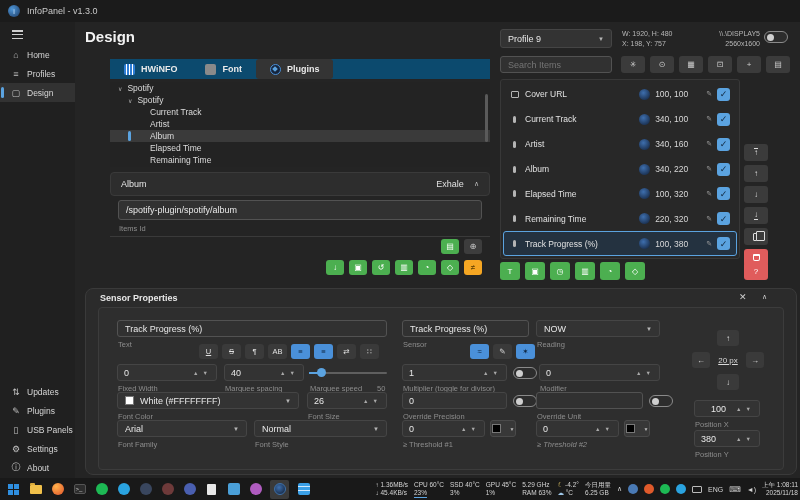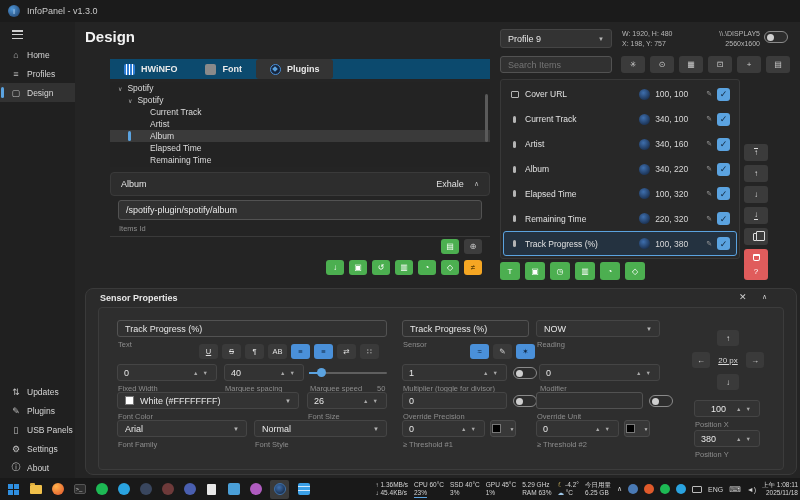--- a/index.html
+++ b/index.html
@@ -549,21 +549,21 @@
       <span class="lbl" style="left:304px; top:132px;">≥ Threshold #1</span>
       <div class="spin" style="left:437px; top:112px; width:83px;">
           <span>0</span>
           <span class="ar">▲</span>
           <span class="ar">▼</span>
         </div>
       <div class="colbtn" style="left:525px; top:112px;">
           <span class="swatch black"></span>
           <span class="dchev">▼</span>
         </div>
-      <span class="lbl" style="left:438px; top:132px;">≥ Threshold #2</span>
+      <span class="lbl" style="left:438px; top:132px;font-style:italic;">≥ Threshold #2</span>
 
       <div class="dpad" style="left:618px; top:22px;">↑</div>
       <div class="dpad" style="left:593px; top:44px; width:18px;">←</div>
       <div class="nudge" style="left:616px; top:48px; width:26px;">20 px</div>
       <div class="dpad" style="left:647px; top:44px; width:18px;">→</div>
       <div class="dpad" style="left:618px; top:66px;">↓</div>
       <div class="spin" style="left:595px; top:92px; width:66px;padding-left:16px;">
           <span>100</span>
           <span class="ar">▲</span>
           <span class="ar">▼</span>

